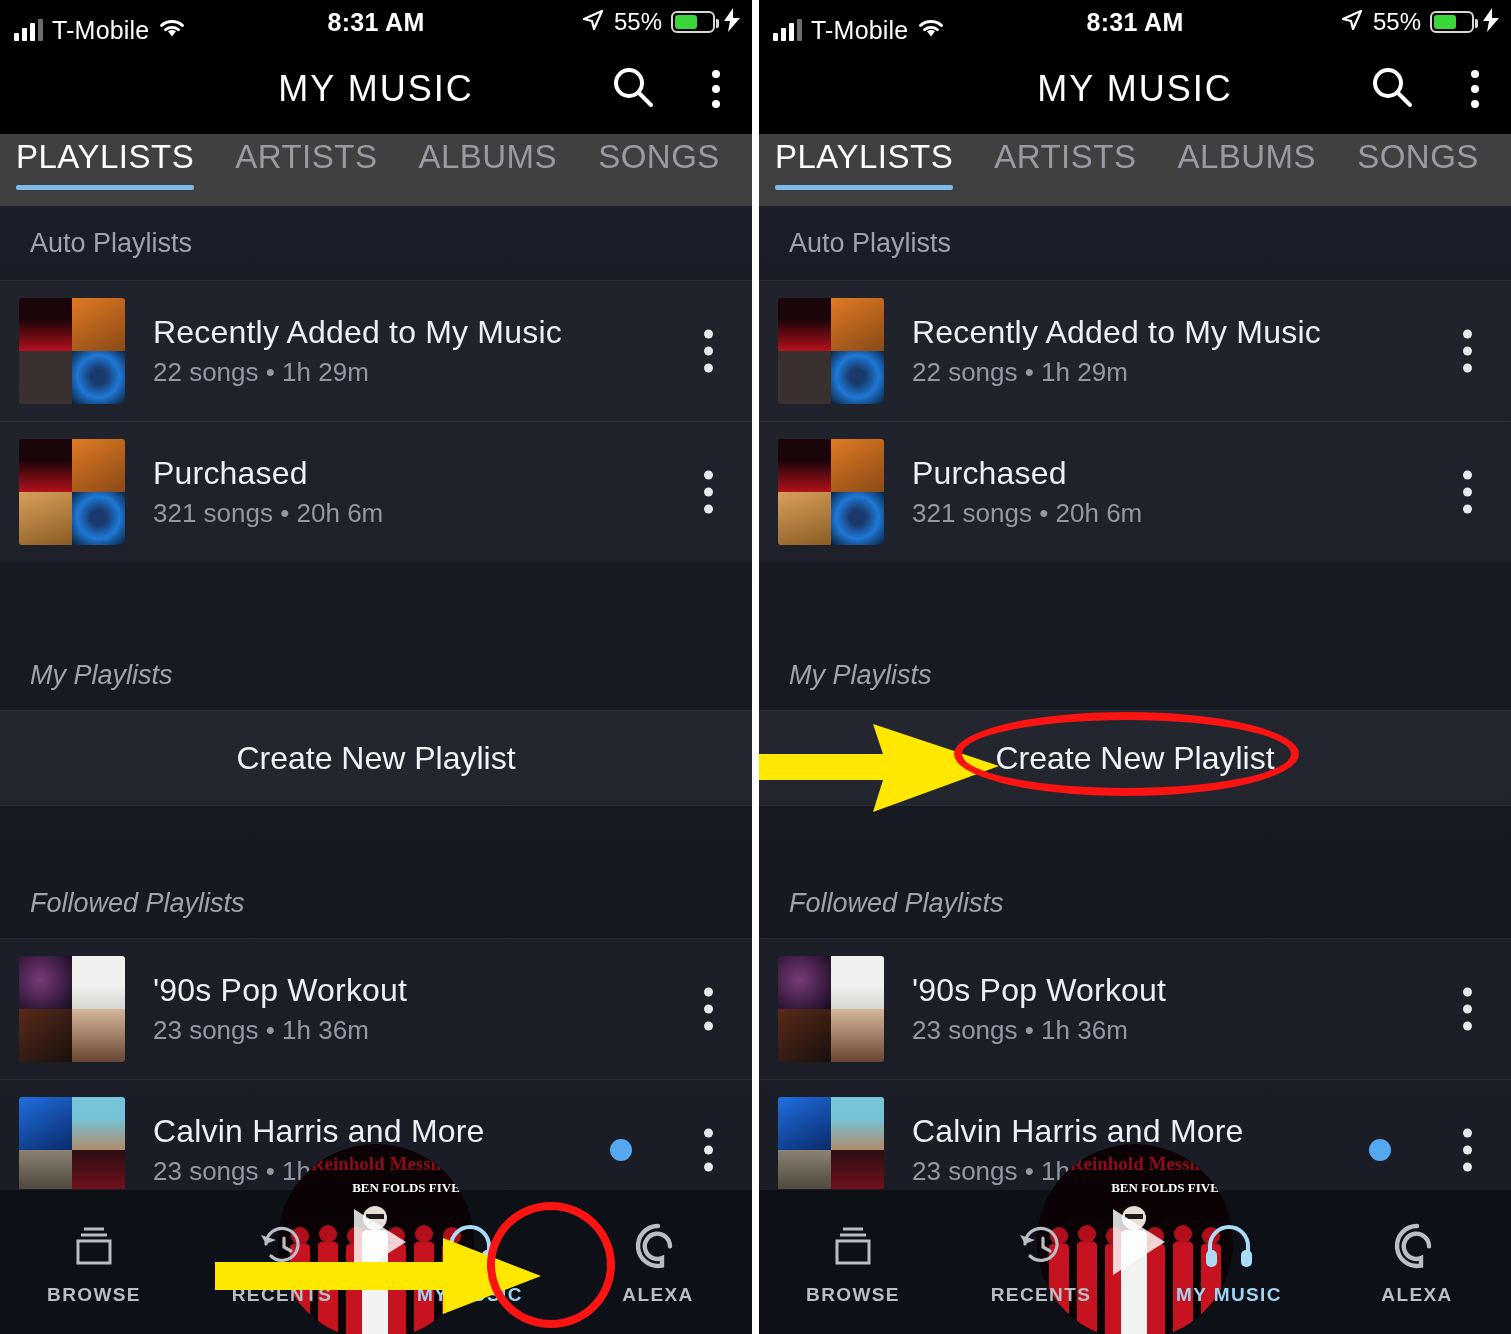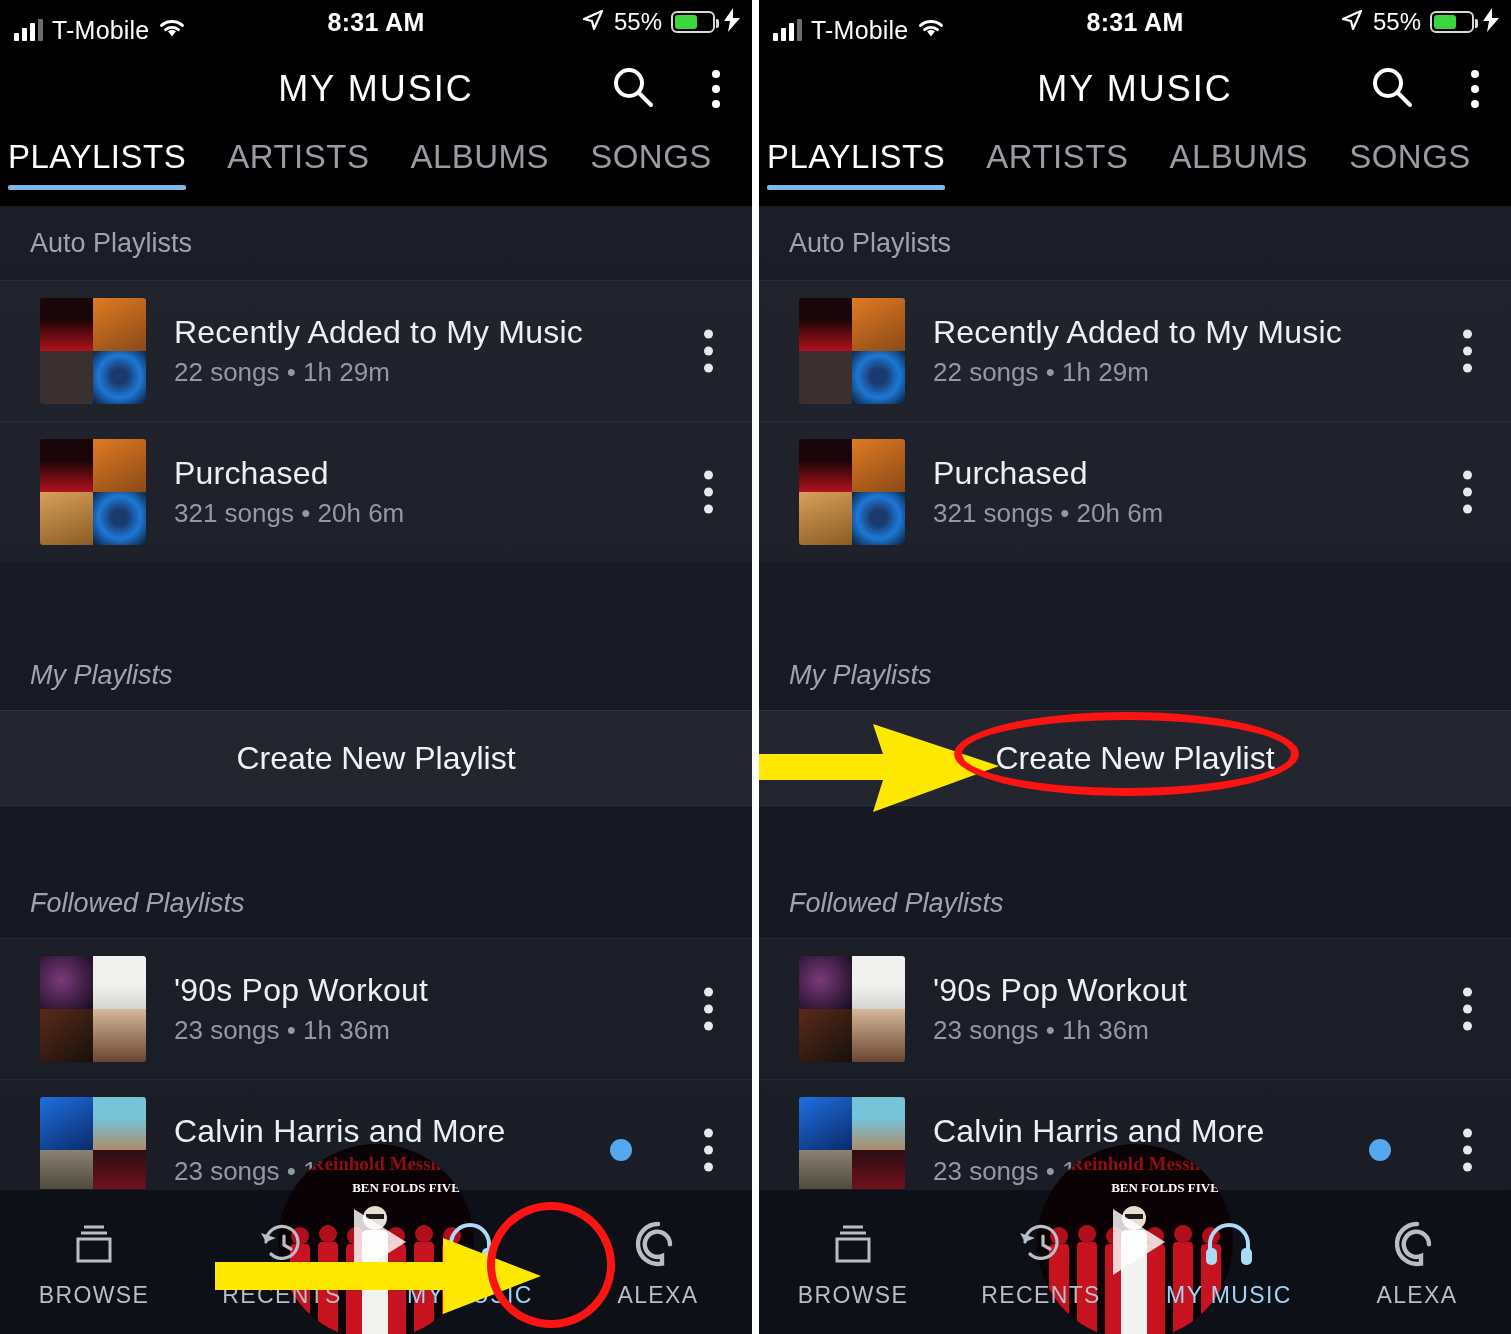--- a/index.html
+++ b/index.html
@@ -31,51 +31,51 @@
 
   
   .appbar{position:relative;height:90px;background:#000;}
   .app-title{position:absolute;left:0;right:0;top:0;height:90px;display:flex;align-items:center;justify-content:center;
     color:#fff;font-size:36px;letter-spacing:2px;font-weight:300;}
   .appbar .actions{position:absolute;right:22px;top:0;height:90px;display:flex;align-items:center;gap:46px;}
   .kebab{display:flex;flex-direction:column;gap:7px;align-items:center;padding:6px 10px;}
   .kebab span{display:block;width:8px;height:8px;border-radius:50%;background:#fff;}
 
   
-  .tabs{position:relative;height:72px;background:#000000;display:flex;align-items:flex-start;padding-left:8px;gap:41px;overflow:hidden;}
+  .tabs{position:relative;height:72px;background:#404040;display:flex;align-items:flex-start;padding-left:16px;gap:41px;overflow:hidden;}
   .tab{position:relative;color:#9a9aa4;font-size:33px;font-weight:300;letter-spacing:.5px;white-space:nowrap;padding-top:4px;}
   .tab.active{color:#fff;}
   .tab.active::after{content:"";position:absolute;left:0;right:0;bottom:-14px;height:5px;background:#7fb9e8;border-radius:2px;}
 
   
   .content{position:relative;height:1128px;background:linear-gradient(180deg,#1b1e28 0%,#171a23 45%,#13161e 100%);}
   .sec-head{height:74px;display:flex;align-items:center;padding-left:30px;color:#9fa3ae;font-size:27px;font-weight:300;}
   .sec-head.tight{height:70px;font-style:italic;}
-  .row{position:relative;height:140px;display:flex;align-items:center;padding-left:40px;
+  .row{position:relative;height:140px;display:flex;align-items:center;padding-left:19px;
        background:rgba(255,255,255,.028);border-top:1px solid rgba(255,255,255,.05);}
   .art{width:106px;height:106px;flex:0 0 106px;border-radius:3px;overflow:hidden;display:grid;
        grid-template-columns:1fr 1fr;grid-template-rows:1fr 1fr;background:#222;}
   .art div{width:100%;height:100%;}
   .rowtext{margin-left:28px;display:flex;flex-direction:column;gap:6px;}
   .rowtitle{color:#eceff4;font-size:32px;font-weight:300;letter-spacing:.2px;}
   .rowsub{color:#9298a4;font-size:26px;font-weight:300;}
   .rowdot{position:absolute;right:120px;top:50%;transform:translateY(-50%);width:22px;height:22px;border-radius:50%;background:#55a8f0;}
   .rowkebab{position:absolute;right:33px;top:50%;transform:translateY(-50%);display:flex;flex-direction:column;gap:8px;padding:6px;}
   .rowkebab span{display:block;width:9px;height:9px;border-radius:50%;background:#e8e8ec;}
 
   .create{height:94px;display:flex;align-items:center;justify-content:center;color:#f0f2f6;font-size:32px;font-weight:300;
           background:rgba(255,255,255,.055);border-top:1px solid rgba(255,255,255,.05);border-bottom:1px solid rgba(255,255,255,.04);}
   .gap{height:78px;}
   .gap-sm{height:62px;}
 
   
   .tabbar{position:absolute;left:0;bottom:0;width:100%;height:144px;background:#0d1017;display:flex;align-items:center;
           border-top:1px solid rgba(255,255,255,.06);}
   .navitem{flex:1;display:flex;flex-direction:column;align-items:center;justify-content:center;gap:14px;position:relative;z-index:3;}
-  .navlabel{font-size:23px;letter-spacing:1.4px;color:#b9bdc6;font-weight:400;}
+  .navlabel{font-size:19px;letter-spacing:1.4px;color:#b9bdc6;font-weight:700;}
   .navitem.active .navlabel{color:#9fd4f5;}
   .navicon{height:52px;display:flex;align-items:flex-end;justify-content:center;}
 
   .miniart{position:absolute;left:50%;bottom:-6px;transform:translateX(-50%);width:196px;height:196px;border-radius:50%;overflow:hidden;z-index:2;}
   .miniart .bfimg{position:absolute;inset:0;}
   .playtri{position:absolute;left:52%;top:50%;transform:translate(-50%,-50%);width:0;height:0;
            border-left:52px solid rgba(255,255,255,.82);border-top:33px solid transparent;border-bottom:33px solid transparent;}
 
   
   .anno{position:absolute;pointer-events:none;z-index:20;}

